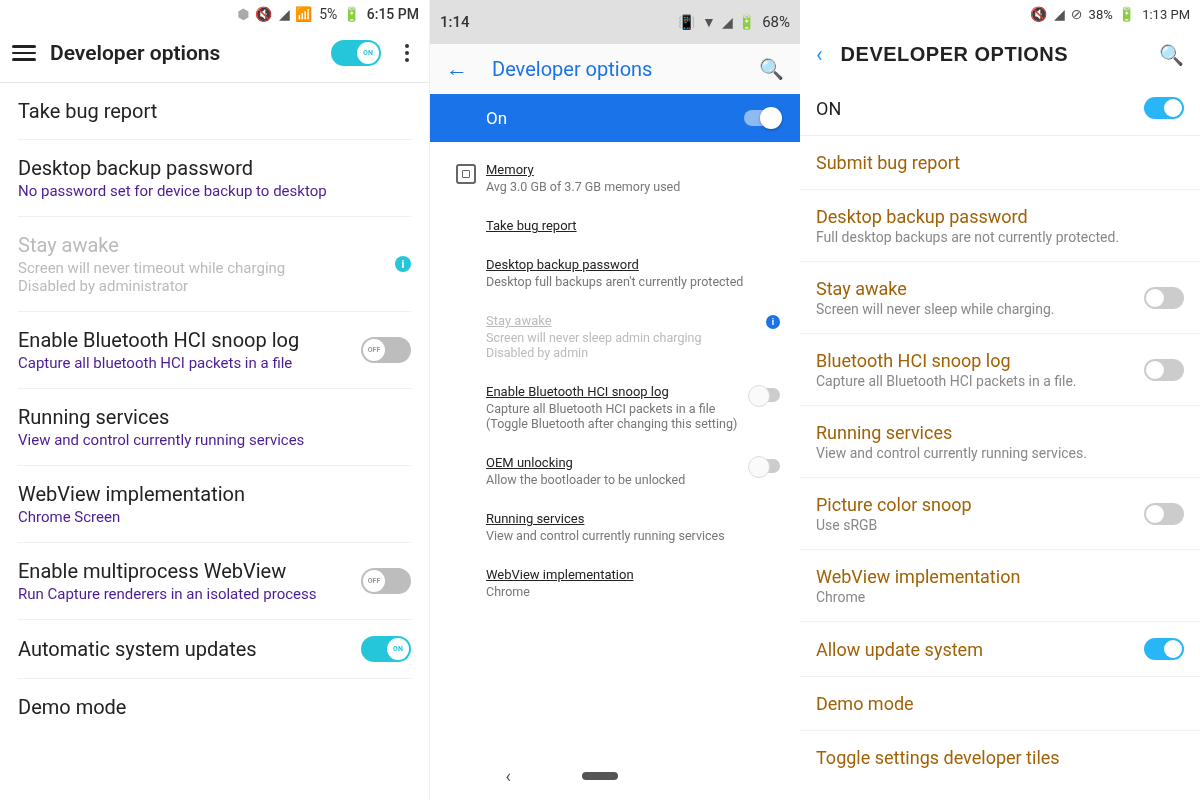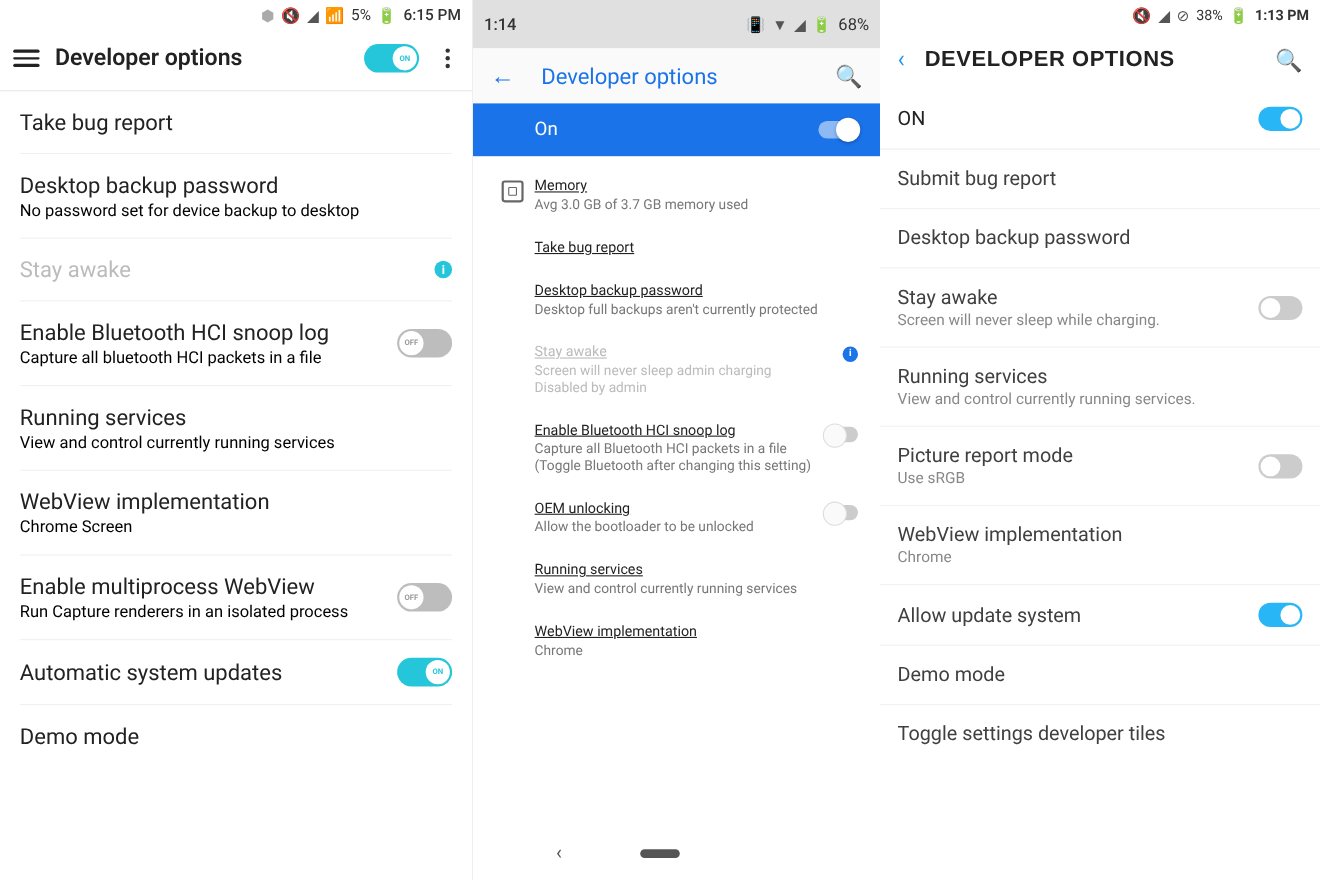--- a/index.html
+++ b/index.html
@@ -58,21 +58,21 @@
   }
   .pill-toggle.off .pill-knob { color:#999; }
   .dots { margin-left:16px; width:20px; display:flex; flex-direction:column; align-items:center; gap:3px; cursor:pointer;}
   .dots span{width:4px;height:4px;background:#333;border-radius:50%;}
 
   .p1-list { padding: 0 18px; }
   .p1-item { padding: 16px 0; border-bottom: 1px solid #f0f0f0; display:flex; align-items:center; }
   .p1-item:last-child{border-bottom:none;}
   .p1-text { flex:1; }
   .p1-item .title { font-size: 20px; color:#222; }
-  .p1-item .sub { font-size: 15px; color:#000000; margin-top:2px; }
+  .p1-item .sub { font-size: 15px; color:#4c1d95; margin-top:2px; }
   .p1-item.disabled .title, .p1-item.disabled .sub { color:#bbb; }
   .info-badge{width:16px;height:16px;border-radius:50%;background:#26c6da;color:#fff;font-size:11px;font-weight:700;display:flex;align-items:center;justify-content:center;margin-left:8px;}
 
   
   .phone2 .status-bar { background:#e0e0e0; height:44px; font-size:15px;}
   .phone2 .status-bar .left{font-weight:500;}
   .p2-header{display:flex;align-items:center;padding:12px 16px;background:#fafafa;}
   .p2-back{color:#1a73e8;font-size:22px;cursor:pointer;margin-right:24px;}
   .p2-title{color:#1a73e8;font-size:20px;flex:1;}
   .p2-search{color:#1a73e8;font-size:20px;cursor:pointer;}
@@ -107,21 +107,21 @@
   .p3-switch{position:relative;width:40px;height:22px;border-radius:11px;}
   .p3-switch.on{background:#29b6f6;}
   .p3-switch.off{background:#ccc;}
   .p3-switch::after{content:"";position:absolute;top:2px;width:18px;height:18px;background:#fff;border-radius:50%;}
   .p3-switch.on::after{right:2px;}
   .p3-switch.off::after{left:2px;}
 
   .p3-list{padding:0;}
   .p3-item{padding:16px 16px;border-bottom:1px solid #f1f1f1;display:flex;align-items:center;}
   .p3-text{flex:1;}
-  .p3-item .t{font-size:18px;color:#404040;}
+  .p3-item .t{font-size:18px;color:#a16207;}
   .p3-item .s{font-size:14px;color:#888;margin-top:2px;}
 
   .chip-icon{width:20px;height:20px;border:2px solid #666;border-radius:3px;position:relative;}
   .chip-icon::before{content:"";position:absolute;inset:4px;border:1px solid #666;border-radius:1px;}
 </style>
 </head>
 <body>
 
 <div class="phone phone1">
   <div class="status-bar">
@@ -159,20 +159,22 @@
     </div>
     <div class="p1-item">
       <div class="p1-text">
         <div class="title">Desktop backup password</div>
         <div class="sub">No password set for device backup to desktop</div>
       </div>
     </div>
     <div class="p1-item disabled">
       <div class="p1-text">
         <div class="title">Stay awake</div>
+        <div class="sub" style="white-space:pre-line">Screen will never timeout while charging
+Disabled by administrator</div>
       </div>
       <div class="info-badge">i</div>
     </div>
     <div class="p1-item">
       <div class="p1-text">
         <div class="title">Enable Bluetooth HCI snoop log</div>
         <div class="sub">Capture all bluetooth HCI packets in a file</div>
       </div>
       <div class="pill-toggle off">
         <div class="pill-knob">OFF</div>
@@ -303,58 +305,66 @@
   </div>
 </div>
 
 <div class="phone phone3">
   <div class="status-bar">
     <span class="sb-icon">🔇</span>
     <span class="sb-icon">◢</span>
     <span class="sb-icon">⊘</span>
     <span>38%</span>
     <span class="sb-icon">🔋</span>
-    <span style="font-weight:700">1:13 PM</span>
+    <span style="font-weight:400">1:13 PM</span>
   </div>
   <div class="p3-header">
     <div class="p3-back">‹</div>
     <div class="p3-title">DEVELOPER OPTIONS</div>
     <div class="p3-search">🔍</div>
   </div>
   <div class="p3-onrow">
     <div class="p3-onlabel">ON</div>
     <div class="p3-switch on"></div>
   </div>
   <div class="p3-list">
     <div class="p3-item">
       <div class="p3-text">
           <div class="t">Submit bug report</div>
         </div>
     </div>
     <div class="p3-item">
       <div class="p3-text">
         <div class="t">Desktop backup password</div>
+        <div class="s">Full desktop backups are not currently protected.</div>
       </div>
     </div>
     <div class="p3-item">
       <div class="p3-text">
         <div class="t">Stay awake</div>
         <div class="s">Screen will never sleep while charging.</div>
       </div>
       <div class="p3-switch off"></div>
     </div>
     <div class="p3-item">
       <div class="p3-text">
+        <div class="t">Bluetooth HCI snoop log</div>
+        <div class="s">Capture all Bluetooth HCI packets in a file.</div>
+      </div>
+      <div class="p3-switch off"></div>
+    </div>
+    <div class="p3-item">
+      <div class="p3-text">
         <div class="t">Running services</div>
         <div class="s">View and control currently running services.</div>
       </div>
     </div>
     <div class="p3-item">
       <div class="p3-text">
-        <div class="t">Picture report mode</div>
+        <div class="t">Picture color snoop</div>
         <div class="s">Use sRGB</div>
       </div>
       <div class="p3-switch off"></div>
     </div>
     <div class="p3-item">
       <div class="p3-text">
         <div class="t">WebView implementation</div>
         <div class="s">Chrome</div>
       </div>
     </div>

